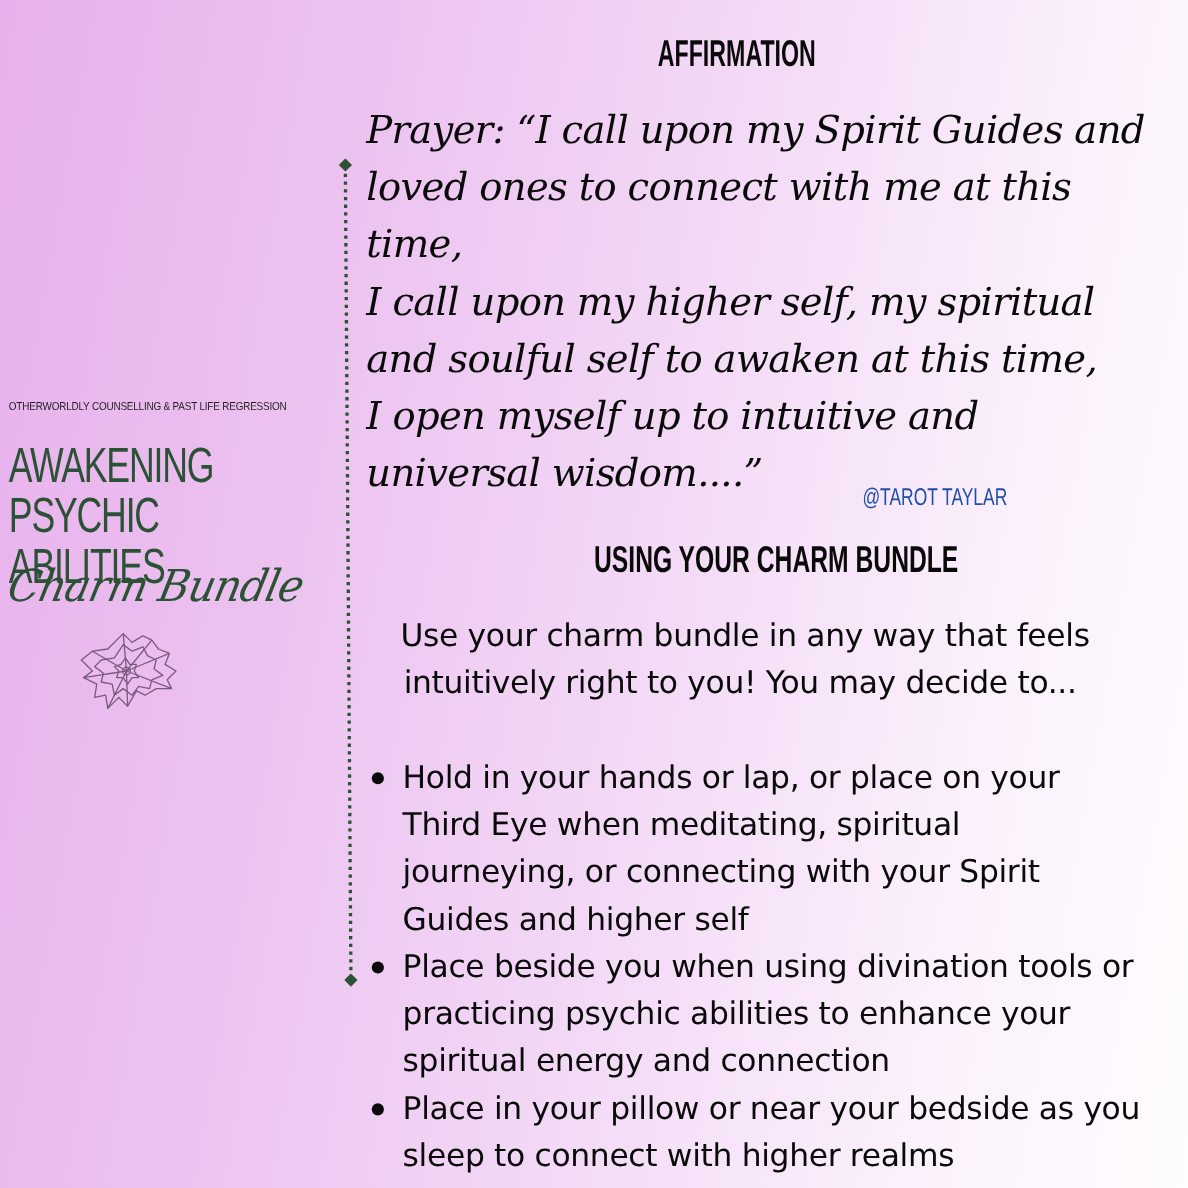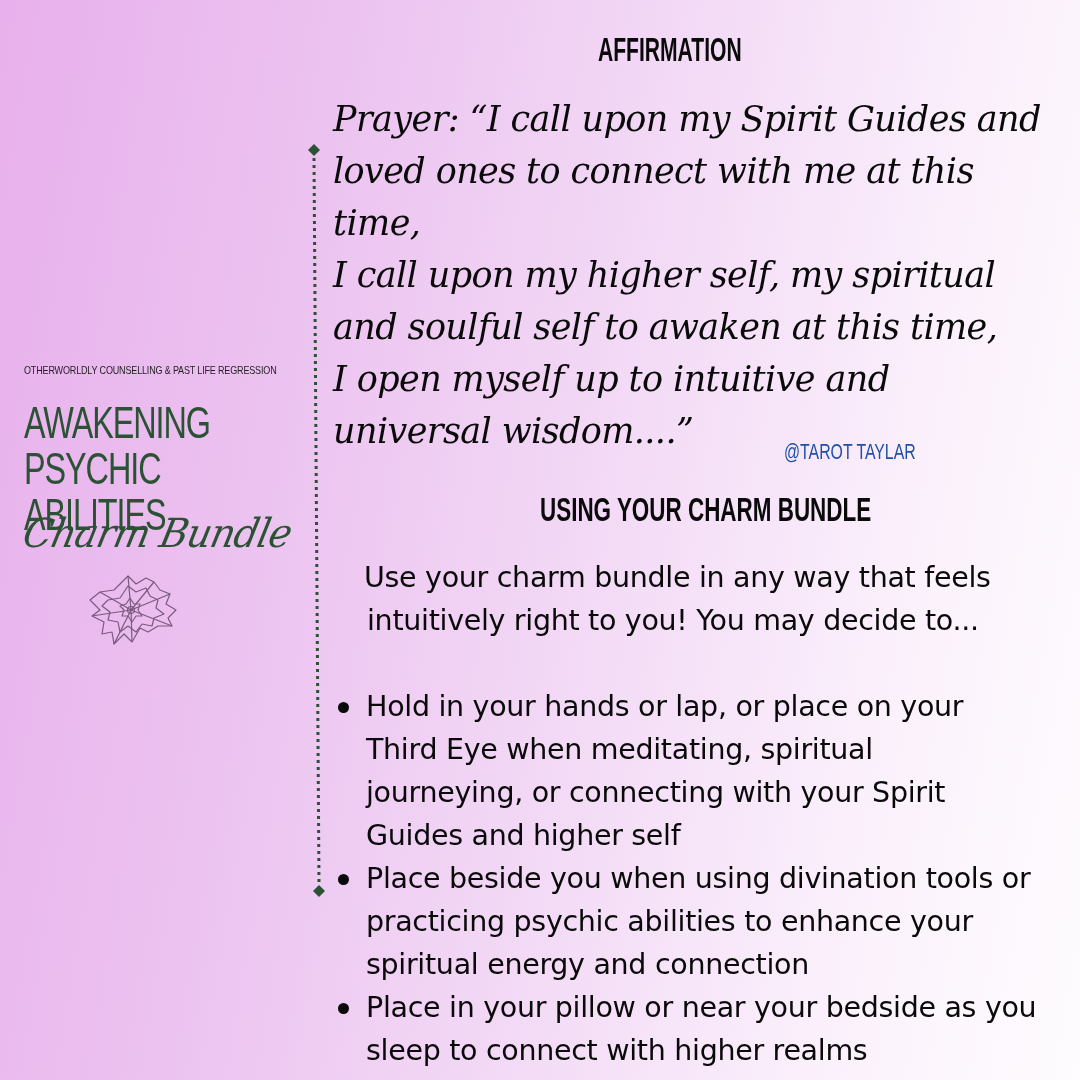--- a/index.html
+++ b/index.html
@@ -15,21 +15,21 @@
       font-family: "DejaVu Sans", sans-serif;
     }
     .page {
       position: absolute;
       inset: 0;
     }
 
     
     .brand {
       position: absolute;
-      left: 24px;
+      left: 8px;
       top: 364px;
       width: 300px;
     }
     .brand-subtitle {
       font-family: "Liberation Sans", sans-serif;
       font-size: 10.5px;
       letter-spacing: -0.2px;
       color: #1f1f1f;
       transform: scaleX(0.86);
       transform-origin: left center;

